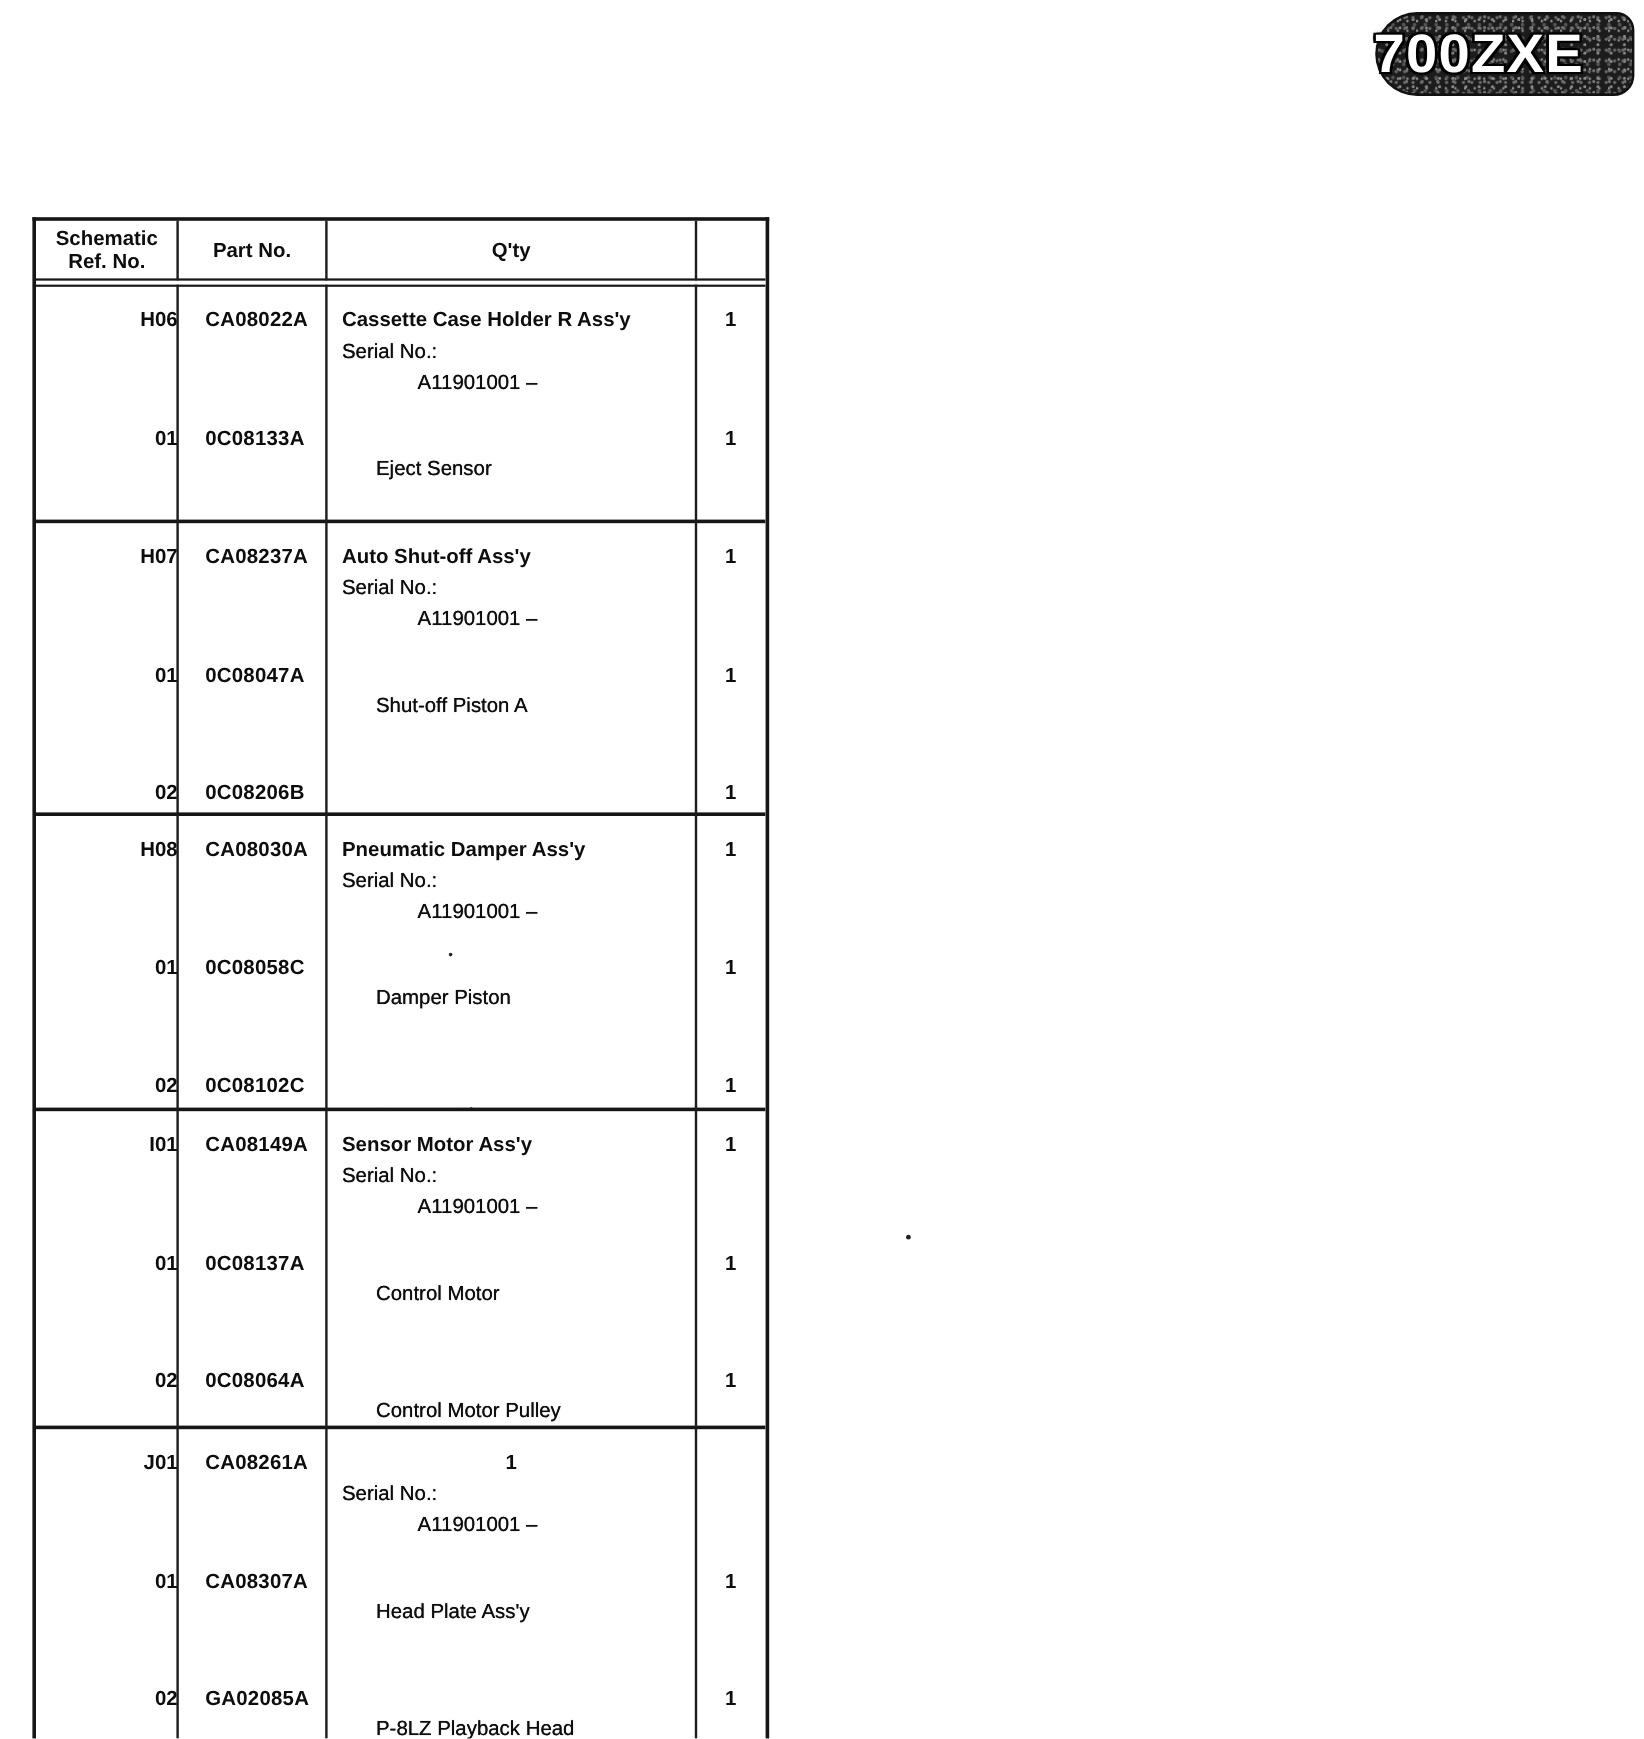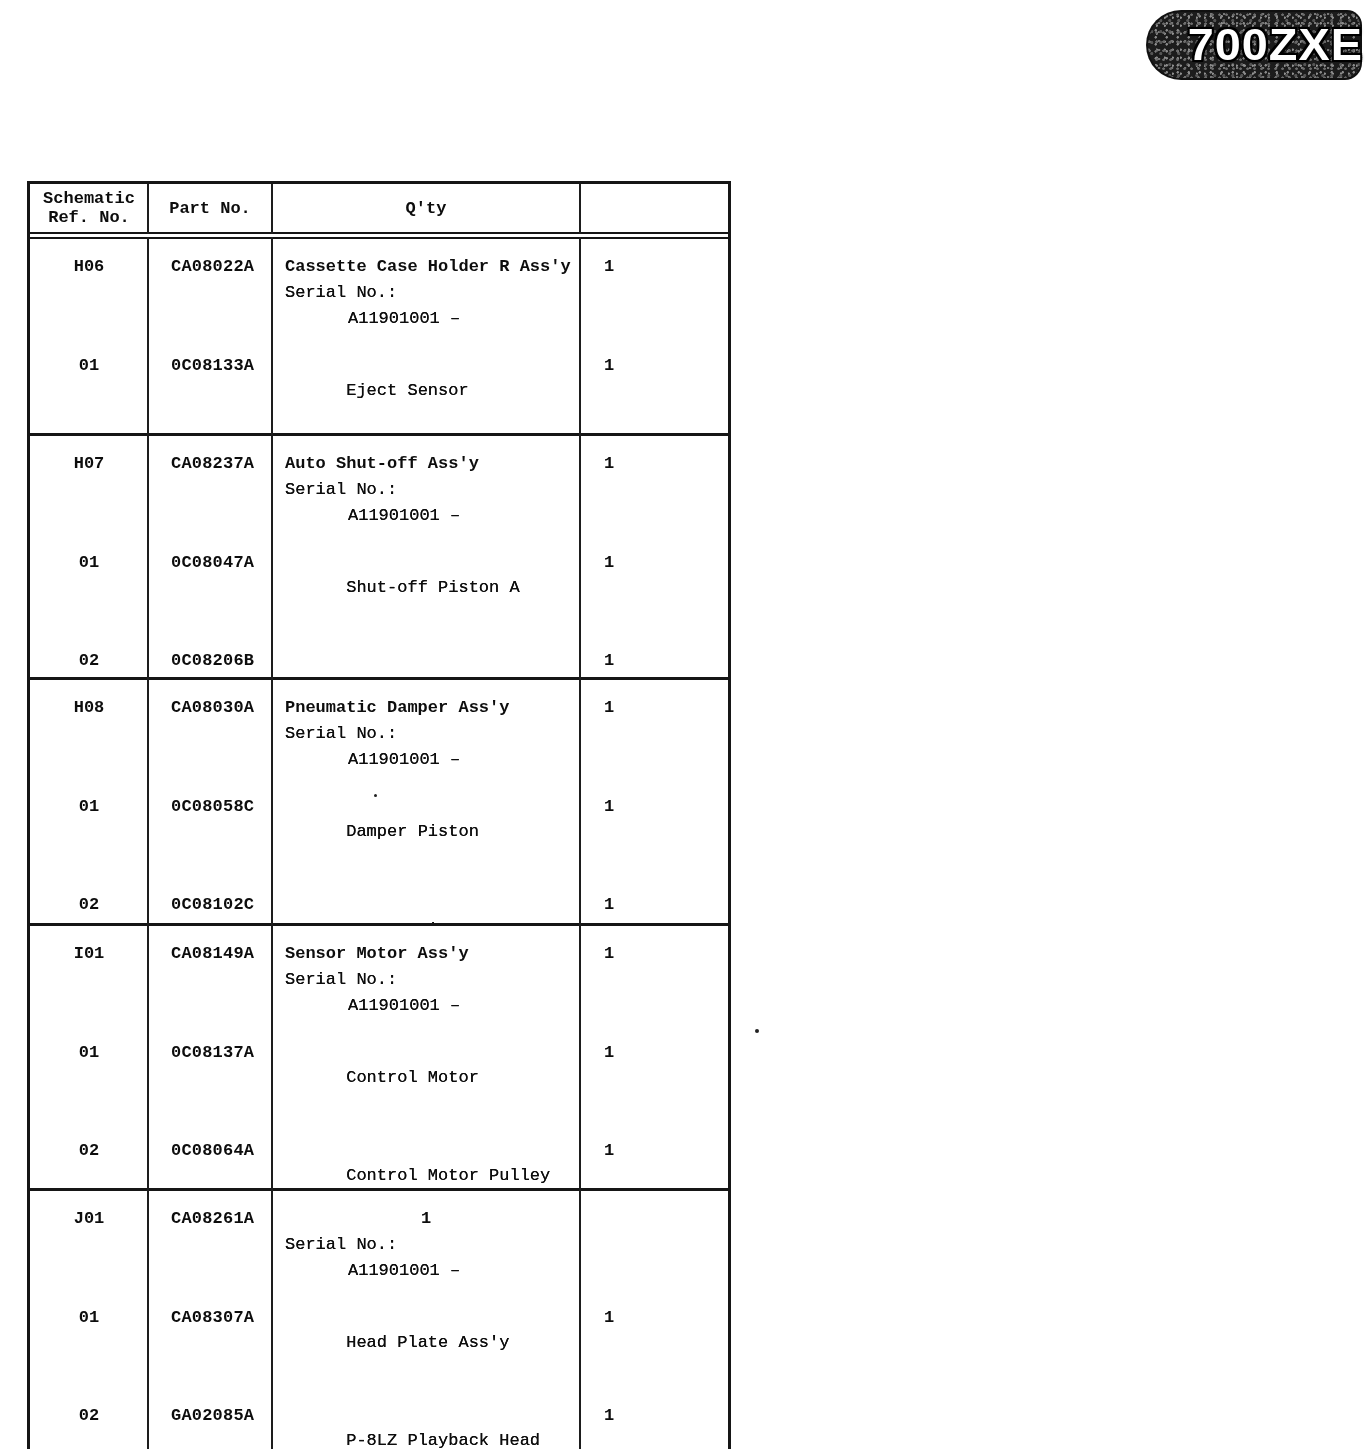--- a/index.html
+++ b/index.html
@@ -10,30 +10,30 @@
   .logo{position:absolute;left:1148px;top:12px;width:212px;height:66px;
         border-radius:33px 13px 15px 33px;
         background-color:#1c1c1c;
         background-image:
           radial-gradient(circle at 22% 30%, #6b6b6b 1px, rgba(0,0,0,0) 1.6px),
           radial-gradient(circle at 70% 62%, #8a8a8a 1px, rgba(0,0,0,0) 1.5px),
           radial-gradient(circle at 42% 78%, #555 1.2px, rgba(0,0,0,0) 1.9px),
           radial-gradient(circle at 86% 22%, #777 1px, rgba(0,0,0,0) 1.5px),
           radial-gradient(circle at 10% 70%, #909090 .9px, rgba(0,0,0,0) 1.4px);
         background-size:7px 9px, 11px 7px, 9px 11px, 13px 9px, 8px 8px;
-        display:flex;align-items:center;justify-content:flex-end;
+        display:flex;align-items:center;justify-content:flex-start;
         box-shadow:0 0 0 2px #111;}
   .logo-text{font-size:45px;font-weight:700;letter-spacing:1px;color:#fff;
         transform:scaleX(1.04);
         text-shadow:2px 2px 0 #000,-2px -2px 0 #000,2px -2px 0 #000,-2px 2px 0 #000,
                     0 2px 0 #000,0 -2px 0 #000,2px 0 0 #000,-2px 0 0 #000,0 0 4px #000;}
 
   
-  .partslist{position:absolute;left:27px;top:181px;width:704px;height:1268px;
-        box-sizing:border-box;border:3px solid #161616;border-bottom:none;overflow:hidden;font-family:Liberation Mono, monospace;}
+  .partslist{position:absolute;left:27px;top:181px;width:614px;height:1268px;
+        box-sizing:border-box;border:3px solid #161616;border-bottom:none;overflow:hidden;}
   .vline{position:absolute;top:0;bottom:0;width:2px;background:#1d1d1d;z-index:2;}
   .v1{left:117px}.v2{left:241px}.v3{left:549px}
 
   .grid4{display:grid;grid-template-columns:118px 124px 308px 58px;}
 
   .thead{height:48px;border-bottom:2px solid #161616;}
   .hc{display:flex;flex-direction:column;align-items:center;justify-content:center;
       font-size:17px;font-weight:700;line-height:19px;text-align:center;}
   .rule-gap{height:3px;background:#fff;position:relative;z-index:3;}
   .rule2{height:2px;background:#161616;}
@@ -42,21 +42,21 @@
        padding-top:15px;overflow:hidden;}
   #sections .sec:nth-child(1){height:197px}
   #sections .sec:nth-child(2){height:244px}
   #sections .sec:nth-child(3){height:246px}
   #sections .sec:nth-child(4){height:265px}
   #sections .sec:nth-child(5){height:258px;border-bottom:none}
 
   .row{font-size:17px;}
   .row.t, .row.s{line-height:26px;}
   .row.p{line-height:24.5px;}
-  .c1{text-align:center;font-weight:700;}
+  .c1{text-align:right;font-weight:700;}
   .c2{padding-left:23px;font-weight:700;letter-spacing:.2px;}
   .c3{padding-left:13px;white-space:pre-wrap;}
   .c4{text-align:center;font-weight:700;}
   .bname{font-weight:700;}
   .rg{font-weight:400;text-shadow:0 0 .6px #0d0d0d;}
   .ind{padding-left:76px;}
   .spacer{height:22px;}
 
   .speck{position:absolute;background:#222;border-radius:50%;}
   .speck1{left:374px;top:794px;width:3px;height:3px;}

